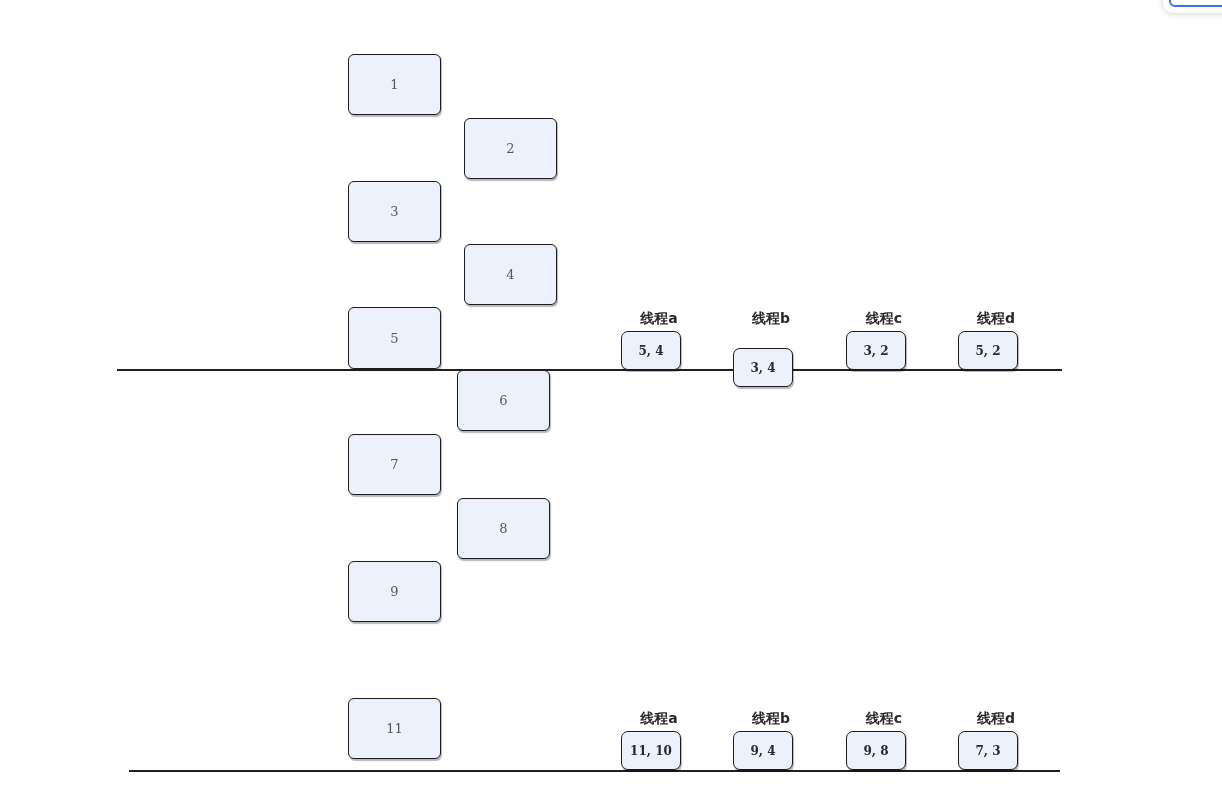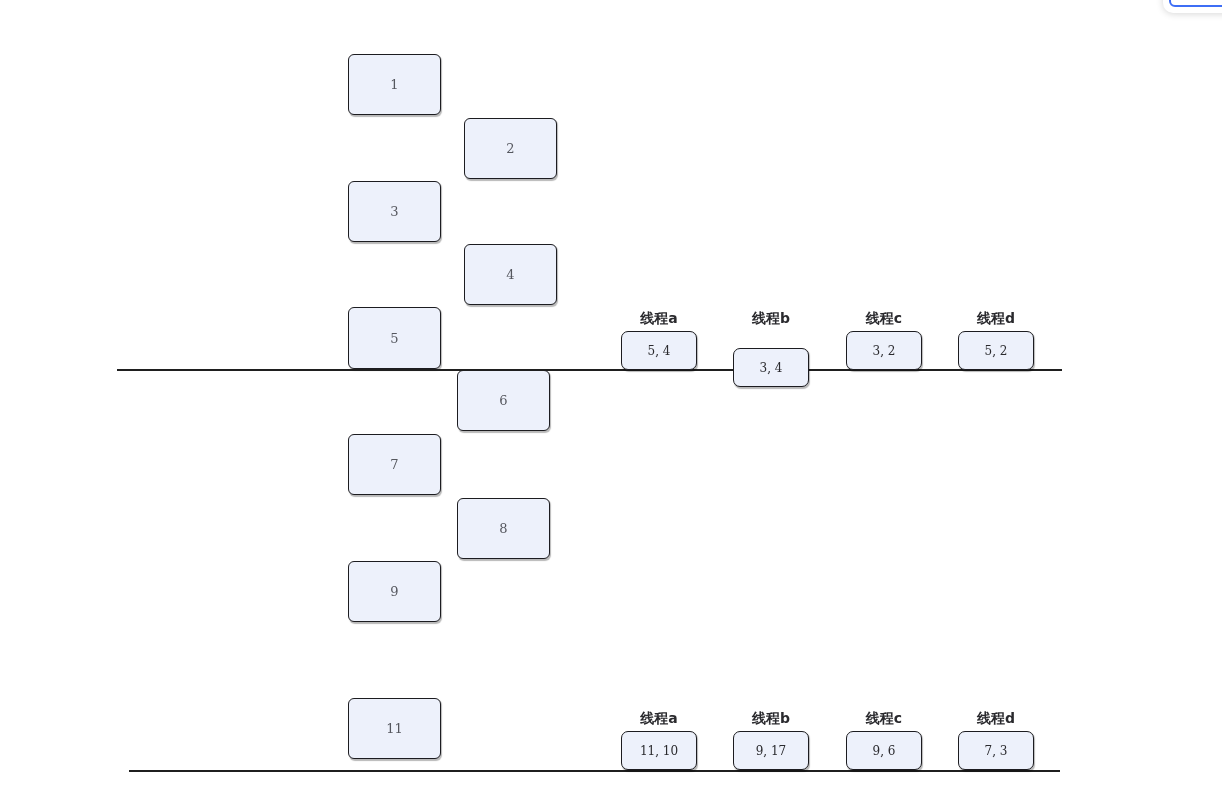--- a/index.html
+++ b/index.html
@@ -35,34 +35,35 @@
   }
   
   .hline {
     position: absolute;
     height: 0;
     border-top: 2px solid #1f1f1f;
   }
   
   .tbox {
     position: absolute;
-    width: 76px;
+    width: 60px;
     height: 39px;
     background: #edf1fb;
     border: 1.5px solid #1c1c20;
     border-radius: 7px;
     box-shadow: 1px 1.5px 1px rgba(0,0,0,0.28);
     display: flex;
     align-items: center;
     justify-content: center;
     font-family: "DejaVu Serif", "Liberation Serif", serif;
     font-size: 12px;
     color: #2a2a2e;
     box-sizing: border-box;
     cursor: default;
+    font-weight: bold;
   }
   .tlabel {
     position: absolute;
     width: 76px;
     text-align: center;
     font-size: 14px;
     color: #2a2a2e;
     font-weight: bold;
   }
   
@@ -117,21 +118,21 @@
   <div class="tbox" style="left:958px;top:331px">5, 2</div>
 
   <div class="hline" style="left:129px;top:770px;width:931px"></div>
 
   <div class="tlabel" style="left:621px;top:710px">线程a</div>
   <div class="tlabel" style="left:733px;top:710px">线程b</div>
   <div class="tlabel" style="left:846px;top:710px">线程c</div>
   <div class="tlabel" style="left:958px;top:710px">线程d</div>
 
   <div class="tbox" style="left:621px;top:731px">11, 10</div>
-  <div class="tbox" style="left:733px;top:731px">9, 17</div>
-  <div class="tbox" style="left:846px;top:731px">9, 6</div>
+  <div class="tbox" style="left:733px;top:731px">9, 4</div>
+  <div class="tbox" style="left:846px;top:731px">9, 8</div>
   <div class="tbox" style="left:958px;top:731px">7, 3</div>
 
   <div class="corner-card">
     <div class="corner-blue"></div>
   </div>
 
 </div>
 
 </body></html>

